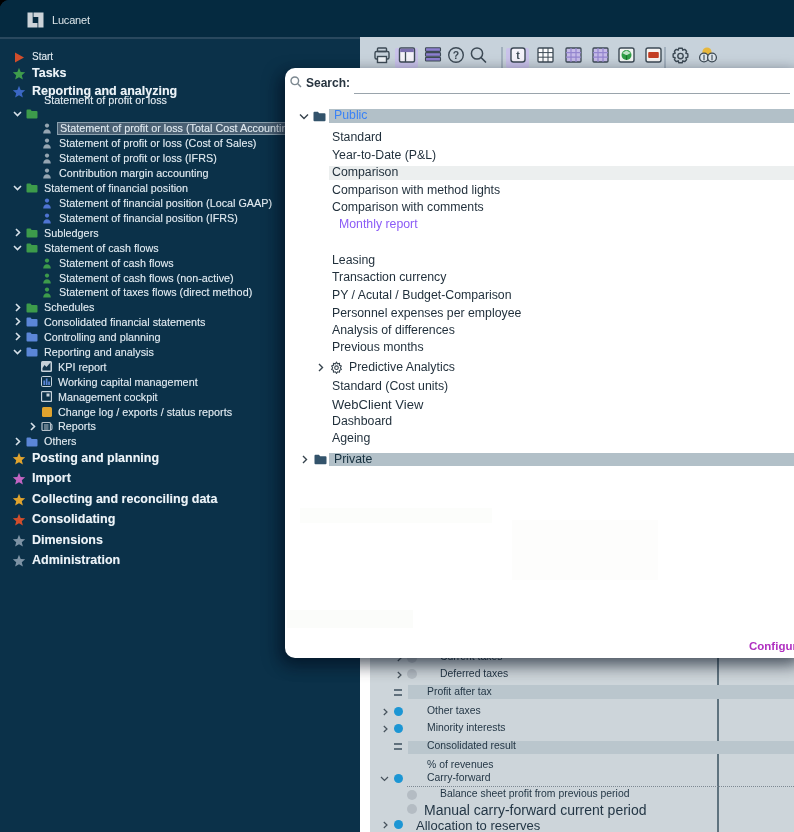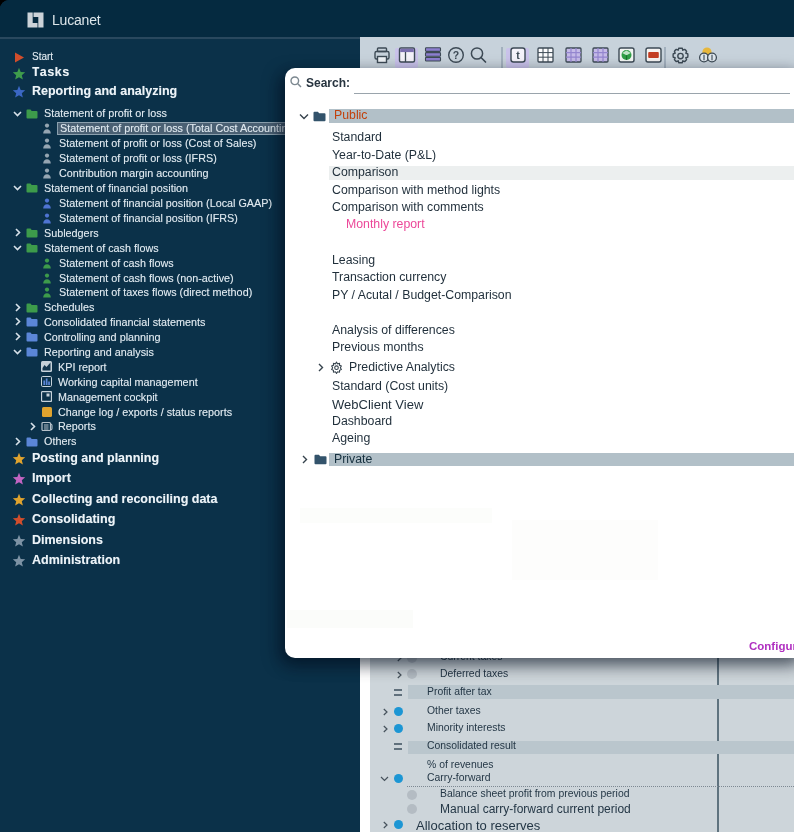--- a/index.html
+++ b/index.html
@@ -1,20 +1,20 @@
 <!DOCTYPE html>
 <html><head>
 <meta charset="utf-8">
 <style>
   html,body{margin:0;padding:0;background:#000;}
   *{box-sizing:border-box;font-family:"Liberation Sans",sans-serif;}
   #app{position:relative;width:794px;height:832px;overflow:hidden;background:#0b3149;border-top-left-radius:9px;}
   .abs{position:absolute;}
   #hdr{left:0;top:0;width:794px;height:37px;background:#052a40;}
-  #hdr .brand{position:absolute;left:52px;top:12px;color:#dde6ea;font-size:14px;letter-spacing:-0.2px;line-height:16px;}
+  #hdr .brand{position:absolute;left:52px;top:12px;color:#dde6ea;font-size:11px;letter-spacing:-0.2px;line-height:16px;}
   #tbar{left:360px;top:37px;width:434px;height:34px;background:#c7d2db;}
   #content{left:360px;top:71px;width:434px;height:761px;background:#ffffff;}
   #tablepanel{left:370px;top:100px;width:424px;height:732px;background:#cdd5da;}
   .trow{position:absolute;font-size:10.4px;color:#243746;white-space:nowrap;margin-left:16px;}
   .sidebar{left:0;top:37px;width:360px;height:795px;background:#0b3149;border-top:2px solid #29485e;}
   .srow{position:absolute;white-space:nowrap;color:#dde7ee;font-size:10.8px;text-shadow:0 0 0.7px rgba(221,231,238,0.5);}
   .shead{font-size:12.5px;font-weight:bold;color:#ecf3f8;}
   #popup{left:285px;top:68px;width:520px;height:590px;background:#ffffff;border-radius:10px;box-shadow:-6px 5px 16px rgba(2,12,28,0.5), 0 8px 16px rgba(2,12,28,0.3);}
   .prow{position:absolute;font-size:12.3px;color:#1f2e3a;white-space:nowrap;}
   .chev{stroke:#d7e1e9;stroke-width:1.6;fill:none;}
@@ -24,32 +24,32 @@
 <div id="app">
 
 <div class="sidebar abs">
 <svg class="abs" style="left:14px;top:13px" width="11" height="11" viewBox="0 0 11 11">
         <path d="M1 0.5 L10 5.5 L1 10.5 Z" fill="#d14e2c"></path>
       </svg>
 <div class="srow" style="left:32px;top:12px;font-size:10px;">Start</div>
 <svg class="abs" style="left:12px;top:28.0px" width="14" height="14" viewBox="0 0 14 14">
         <path d="M7 0.8 L8.7 5 L13.2 5.3 L9.8 8.2 L10.9 12.6 L7 10.2 L3.1 12.6 L4.2 8.2 L0.8 5.3 L5.3 5 Z" fill="#3f9c4c"></path>
       </svg>
-<div class="srow shead" style="left:32px;top:27px;font-family:Liberation Mono, monospace;">Tasks</div>
+<div class="srow shead" style="left:32px;top:27px;">Tasks</div>
 <svg class="abs" style="left:12px;top:46.0px" width="14" height="14" viewBox="0 0 14 14">
         <path d="M7 0.8 L8.7 5 L13.2 5.3 L9.8 8.2 L10.9 12.6 L7 10.2 L3.1 12.6 L4.2 8.2 L0.8 5.3 L5.3 5 Z" fill="#3b67c4"></path>
       </svg>
 <div class="srow shead" style="left:32px;top:45px;">Reporting and analyzing</div>
 <svg class="abs" style="left:13px;top:70.5px" width="9" height="8" viewBox="0 0 9 8">
         <path class="chev" d="M1 2 L4.5 5.5 L8 2"></path>
       </svg>
 <svg class="abs" style="left:26px;top:69.5px" width="12" height="10" viewBox="0 0 12 10">
         <path d="M0.5 1.5 a1 1 0 0 1 1-1 h3 l1.2 1.4 h4.8 a1 1 0 0 1 1 1 v5.6 a1 1 0 0 1 -1 1 h-9 a1 1 0 0 1 -1-1 z" fill="#3d9b4b"></path>
       </svg>
-<div class="srow" style="left:44px;top:68.0px">Statement of profit or loss</div>
+<div class="srow" style="left:44px;top:55px">Statement of profit or loss</div>
 <svg class="abs" style="left:42px;top:84.0px" width="10" height="11" viewBox="0 0 10 11">
         <circle cx="5" cy="2.6" r="2.1" fill="#95a5b1"></circle>
         <path d="M1.2 10.5 c0-2.6 1.6-4.2 3.8-4.2 c2.2 0 3.8 1.6 3.8 4.2 z" fill="#95a5b1"></path>
       </svg>
 <div class="abs" style="left:57px;top:82.5px;width:300px;height:13px;background:#4a6073;border:1px solid #8ba0ae"></div>
 <div class="srow" style="left:60px;top:83.0px">Statement of profit or loss (Total Cost Accounting)</div>
 <svg class="abs" style="left:42px;top:99.0px" width="10" height="11" viewBox="0 0 10 11">
         <circle cx="5" cy="2.6" r="2.1" fill="#95a5b1"></circle>
         <path d="M1.2 10.5 c0-2.6 1.6-4.2 3.8-4.2 c2.2 0 3.8 1.6 3.8 4.2 z" fill="#95a5b1"></path>
       </svg>
@@ -304,52 +304,53 @@
 <div class="trow" style="left:41px;top:640.1px;font-size:10.4px">Consolidated result</div>
 <div class="trow" style="left:41px;top:658.6px;font-size:10.4px">% of revenues</div>
 <svg class="abs" style="left:10px;top:676.0px" width="9" height="6" viewBox="0 0 9 6">
         <path d="M1 1 L4.5 4.5 L8 1" stroke="#46525c" stroke-width="1.2" fill="none"></path>
       </svg>
 <div class="abs" style="left:23.5px;top:674.0px;width:9px;height:9px;border-radius:50%;background:#1c96d4"></div>
 <div class="trow" style="left:41px;top:672.1px;font-size:10.4px">Carry-forward</div>
 <div class="abs" style="left:36.5px;top:689.5px;width:10px;height:10px;border-radius:50%;background:#b4bcc3"></div>
 <div class="trow" style="left:54px;top:688.1px;font-size:10.4px">Balance sheet profit from previous period</div>
 <div class="abs" style="left:36.5px;top:703.5px;width:10px;height:10px;border-radius:50%;background:#b4bcc3"></div>
-<div class="trow" style="left:54px;top:702.1px;font-size:12px">Manual carry-forward current period</div>
+<div class="trow" style="left:38px;top:702.1px;font-size:14px">Manual carry-forward current period</div>
 <svg class="abs" style="left:12px;top:721.0px" width="7" height="8" viewBox="0 0 7 8">
         <path d="M1.8 1 L5 4 L1.8 7" stroke="#46525c" stroke-width="1.2" fill="none"></path>
       </svg>
 <div class="abs" style="left:23.5px;top:720.0px;width:9px;height:9px;border-radius:50%;background:#1c96d4"></div>
 <div class="trow" style="left:30px;top:718.1px;font-size:13px">Allocation to reserves</div>
 </div>
 <div id="popup" class="abs">
 <svg class="abs" style="left:5px;top:8px" width="12" height="12" viewBox="0 0 12 12">
         <circle cx="4.8" cy="4.8" r="3.8" fill="none" stroke="#7c8890" stroke-width="1.4"></circle>
         <path d="M7.8 7.8 L11 11" stroke="#7c8890" stroke-width="1.5"></path>
       </svg>
 <div class="prow" style="left:21px;top:8px;font-weight:bold;font-size:12px;color:#27343f">Search:</div>
 <div class="abs" style="left:69px;top:25px;width:436px;border-top:1px solid #9aa4ac"></div>
 <div class="abs" style="left:44px;top:41px;width:476px;height:13.5px;background:#b2c0c8"></div>
 <svg class="abs" style="left:14px;top:45.0px" width="10" height="7" viewBox="0 0 10 7">
         <path d="M1 1.5 L5 5.5 L9 1.5" stroke="#36434d" stroke-width="1.4" fill="none"></path>
       </svg>
 <svg class="abs" style="left:28px;top:43.0px" width="13" height="11" viewBox="0 0 13 11">
         <path d="M0.5 1.8 a1 1 0 0 1 1-1 h3.4 l1.3 1.5 h5.3 a1 1 0 0 1 1 1 v6 a1 1 0 0 1 -1 1 h-10 a1 1 0 0 1 -1-1 z" fill="#33536b"></path>
       </svg>
-<div class="prow" style="left:49px;top:40.4px;font-size:12.3px;color:#c2410c">Public</div>
+<div class="prow" style="left:49px;top:40.4px;font-size:12.3px;color:#3b82f6">Public</div>
 <div class="abs" style="left:44px;top:97.5px;width:476px;height:14px;background:#ecefef"></div>
 <div class="prow" style="left:47px;top:62.2px;font-size:12.3px;color:#1f2e3a">Standard</div>
 <div class="prow" style="left:47px;top:79.5px;font-size:12.3px;color:#1f2e3a">Year-to-Date (P&amp;L)</div>
 <div class="prow" style="left:47px;top:96.8px;font-size:12.3px;color:#1f2e3a">Comparison</div>
 <div class="prow" style="left:47px;top:114.7px;font-size:12.3px;color:#1f2e3a">Comparison with method lights</div>
 <div class="prow" style="left:47px;top:132.0px;font-size:12.3px;color:#1f2e3a">Comparison with comments</div>
-<div class="prow" style="left:61px;top:149.3px;font-size:12.3px;color:#ec4899">Monthly report</div>
+<div class="prow" style="left:54px;top:149.3px;font-size:12.3px;color:#8b5cf6">Monthly report</div>
 <div class="prow" style="left:47px;top:184.5px;font-size:12.3px;color:#1f2e3a">Leasing</div>
 <div class="prow" style="left:47px;top:202.4px;font-size:12.3px;color:#1f2e3a">Transaction currency</div>
 <div class="prow" style="left:47px;top:219.7px;font-size:12.3px;color:#1f2e3a">PY / Acutal / Budget-Comparison</div>
+<div class="prow" style="left:47px;top:237.6px;font-size:12.3px;color:#1f2e3a">Personnel expenses per employee</div>
 <div class="prow" style="left:47px;top:254.9px;font-size:12.3px;color:#1f2e3a">Analysis of differences</div>
 <div class="prow" style="left:47px;top:272.2px;font-size:12.3px;color:#1f2e3a">Previous months</div>
 <div class="prow" style="left:47px;top:310.7px;font-size:12.3px;color:#1f2e3a">Standard (Cost units)</div>
 <div class="prow" style="left:47px;top:328.5px;font-size:13px;color:#1f2e3a">WebClient View</div>
 <div class="prow" style="left:47px;top:345.9px;font-size:12.3px;color:#1f2e3a">Dashboard</div>
 <div class="prow" style="left:47px;top:363.2px;font-size:12.3px;color:#1f2e3a">Ageing</div>
 <svg class="abs" style="left:32px;top:294.8px" width="8" height="10" viewBox="0 0 8 10">
         <path d="M2 1 L5.5 4.5 L2 8" stroke="#36434d" stroke-width="1.4" fill="none"></path>
       </svg>
 <svg class="abs" style="left:45px;top:293.3px" width="13" height="13" viewBox="0 0 13 13">

